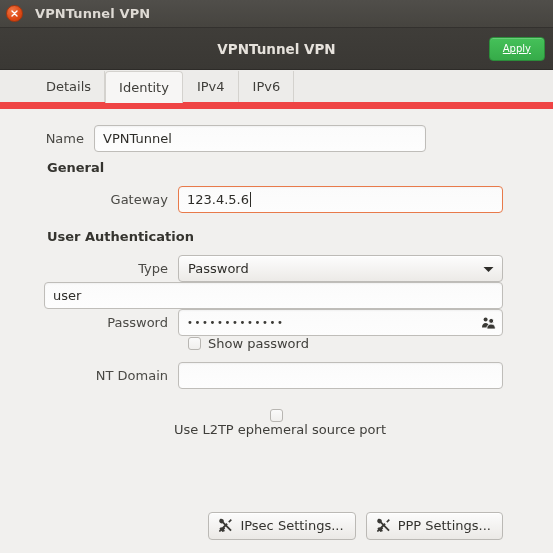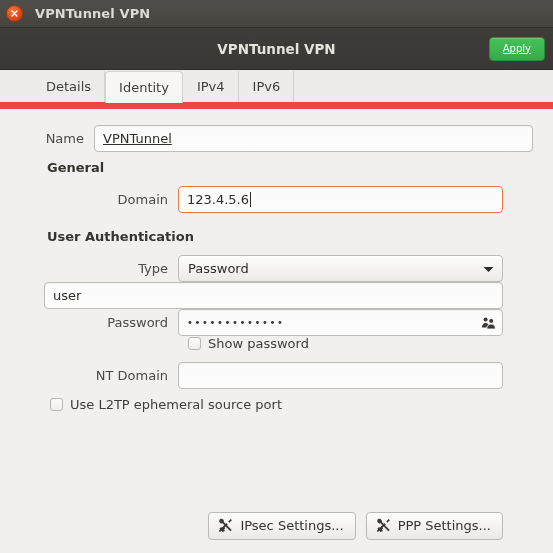--- a/index.html
+++ b/index.html
@@ -189,21 +189,21 @@
     box-shadow: inset 0 1px 2px rgba(0,0,0,0.03);
   }
   .caret {
     display: inline-block;
     width: 1px;
     height: 15px;
     background: #2e2d29;
     margin-left: 1px;
   }
 
-  .field-name { width: 439px; flex: 0 0 auto; text-decoration: underline; }
+  .field-name { width: 332px; flex: 0 0 auto; }
 
   .combo {
     flex: 1 1 auto;
     height: 27px;
     background: linear-gradient(to bottom, #fdfdfd 0%, #eceae7 100%);
     border: 1px solid #bdbbb7;
     border-radius: 4px;
     font-size: 13px;
     color: #2e2d29;
     padding: 0 8px 0 9px;
@@ -233,21 +233,21 @@
     cursor: pointer;
     display: flex;
   }
 
   .check-row {
     display: flex;
     align-items: center;
     margin-bottom: 11px;
   }
   .check-row.indent { padding-left: 144px; }
-  .check-row.indent-small { padding-left: 6px; margin-top: 8px; }
+  .check-row.indent-small { padding-left: 6px; margin-top: 20px; flex-direction: column; }
   .checkbox {
     width: 13px;
     height: 13px;
     background: linear-gradient(to bottom, #fafafa 0%, #f0efed 100%);
     border: 1px solid #b8b6b2;
     border-radius: 3px;
     cursor: pointer;
     flex: 0 0 auto;
   }
   .check-label {
@@ -313,21 +313,21 @@
     <div class="row">
       <div class="row-label" style="width:50px;">Name</div>
       <div class="field field-name">
         <span>VPNTunnel</span>
       </div>
     </div>
 
     <div class="section-head">General</div>
 
     <div class="row">
-      <div class="row-label">Domain</div>
+      <div class="row-label">Gateway</div>
       <div class="field focused">
         <span>123.4.5.6</span>
           <span class="caret"></span>
       </div>
     </div>
 
     <div class="section-head spaced">User Authentication</div>
 
     <div class="row">
       <div class="row-label">Type</div>

